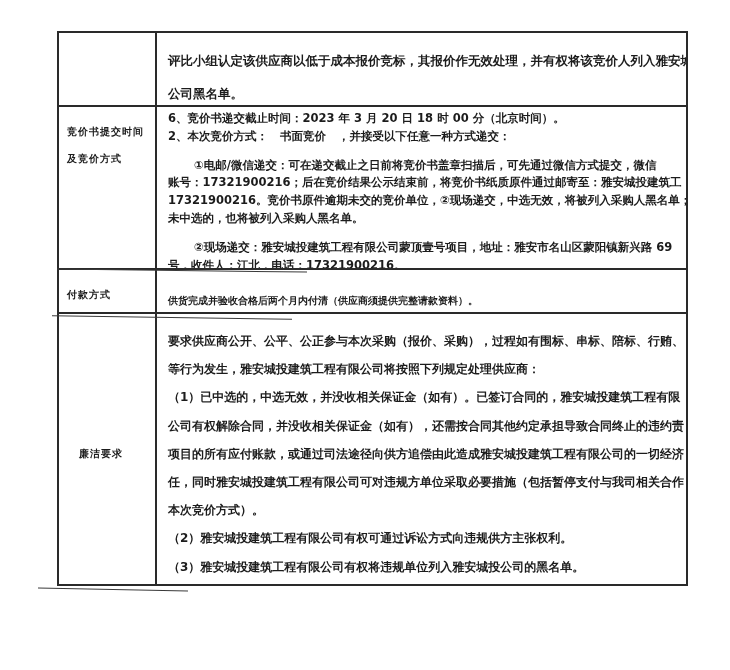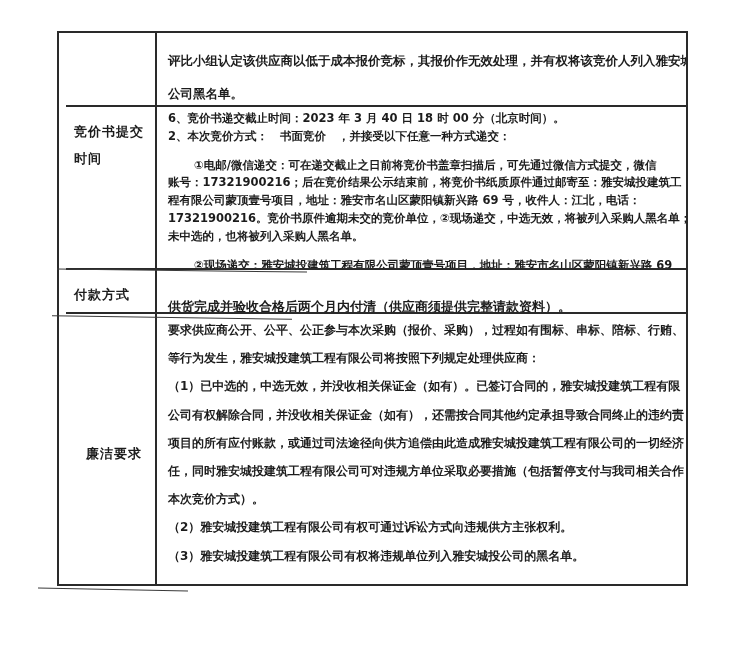--- a/index.html
+++ b/index.html
@@ -27,38 +27,37 @@
     grid-template-columns:98px 1fr;
     grid-template-rows:74px 163px 44px 1fr;
     background:var(--bg);
   }
   .cell{
     overflow:hidden;
     position:relative;
   }
   .hcell{
     border-right:2px solid var(--border);
-    font-size:13px;
+    font-size:10px;
     line-height:27px;
     padding:10px 4px 0 8px;
     letter-spacing:1px;
-    margin-left:7px;
   }
   .ccell{
     font-size:11.5px;
     padding:2px 4px 0 11px;
   }
   .rb{border-bottom:2px solid var(--border);}
   
   .r0c{line-height:33px;padding-top:11px;font-size:12.5px;}
   .r1c{line-height:17.8px;padding-top:3px;}
   .r2h{padding-top:11px;}
-  .r2c{font-size:13px;line-height:18px;padding-top:28px;font-family:Liberation Serif, serif;}
+  .r2c{font-size:10px;line-height:18px;padding-top:22px;font-family:Liberation Serif, serif;}
   .r3h{display:flex;align-items:center;padding:8px 0 0 20px;}
-  .r3c{line-height:28.2px;padding-top:2px;font-size:12px;}
+  .r3c{line-height:28.2px;padding-top:13px;font-size:12px;}
   .tline{white-space:nowrap;}
   .tline.indent{text-indent:26px;margin-top:11px;}
   .u{text-underline-offset:3px;}
   .scan-art{
     position:absolute;
     background:#3a3a3a;
     height:1px;
   }
   .art1{left:57px;top:270px;width:250px;transform:rotate(0.7deg);}
   .art2{left:52px;top:317px;width:240px;transform:rotate(0.8deg);}
@@ -72,27 +71,27 @@
   <div class="terms-table">
 
     <div class="cell hcell rb"></div>
     <div class="cell ccell rb r0c">
         <div class="tline"><span class="">评比小组认定该供应商以低于成本报价竞标，其报价作无效处理，并有权将该竞价人列入雅安城投</span></div>
         <div class="tline"><span class="">公司黑名单。</span></div>
       </div>
 
     <div class="cell hcell rb r2h">
         <div class="hline">竞价书提交时间</div>
+        <div class="hline">及竞价方式</div>
       </div>
     <div class="cell ccell rb r1c">
-        <div class="tline"><span class="">6、竞价书递交截止时间：</span><span class="u">2023</span><span class=""> 年 </span><span class="u">3</span><span class=""> 月 </span><span class="u">40</span><span class=""> 日 </span><span class="u">18</span><span class=""> 时 </span><span class="u">00</span><span class=""> 分（北京时间）。</span></div>
+        <div class="tline"><span class="">6、竞价书递交截止时间：</span><span class="u">2023</span><span class=""> 年 </span><span class="u">3</span><span class=""> 月 </span><span class="u">20</span><span class=""> 日 </span><span class="u">18</span><span class=""> 时 </span><span class="u">00</span><span class=""> 分（北京时间）。</span></div>
         <div class="tline"><span class="">2、本次竞价方式：</span><span class="u">&nbsp;&nbsp;&nbsp;书面竞价&nbsp;&nbsp;&nbsp;</span><span class="">，并接受以下任意一种方式递交：</span></div>
         <div class="tline indent"><span class="">①电邮/微信递交：可在递交截止之日前将竞价书盖章扫描后，可先通过</span><span class="u">微信</span><span class="">方式提交，微信</span></div>
         <div class="tline"><span class="">账号：</span><span class="u">17321900216</span><span class="">；后在竞价结果公示结束前，将竞价书纸质原件通过邮寄至：雅安城投建筑工</span></div>
-        <div class="tline"><span class="">程有限公司</span><span class="u">蒙顶壹号</span><span class="">项目，地址：</span><span class="u">雅安市名山区蒙阳镇新兴路 69 号</span><span class="">，收件人：</span><span class="u">江北</span><span class="">，电话：</span></div>
         <div class="tline"><span class="u">17321900216</span><span class="">。竞价书原件逾期未交的竞价单位，②现场递交，中选无效，将被列入采购人黑名单；</span></div>
         <div class="tline"><span class="">未中选的，也将被列入采购人黑名单。</span></div>
         <div class="tline indent"><span class="">②现场递交：雅安城投建筑工程有限公司</span><span class="u">蒙顶壹号</span><span class="">项目，地址：</span><span class="u">雅安市名山区蒙阳镇新兴路 69</span></div>
         <div class="tline"><span class="u">号</span><span class="">，收件人：</span><span class="u">江北</span><span class="">，电话：</span><span class="u">17321900216</span><span class="">。</span></div>
       </div>
 
     <div class="cell hcell rb r2h">
         <div class="hline">付款方式</div>
       </div>
     <div class="cell ccell rb r2c">

